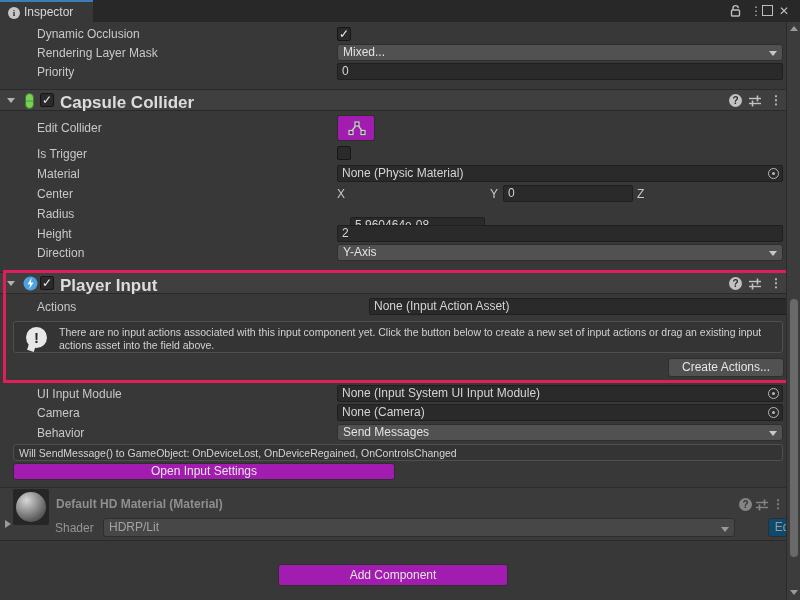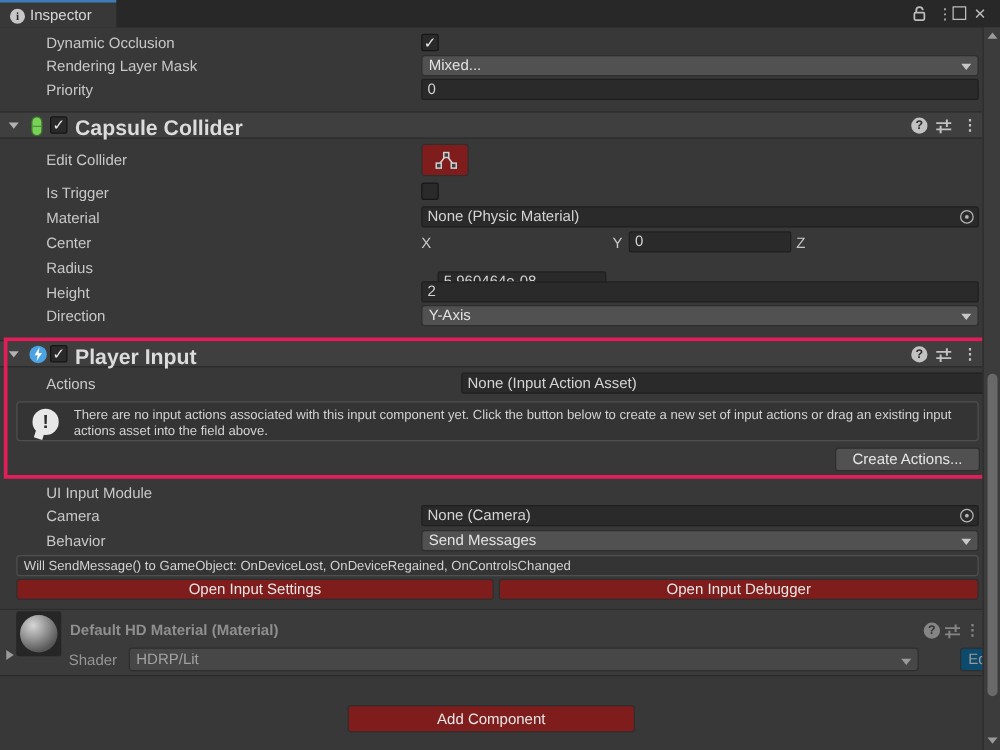--- a/index.html
+++ b/index.html
@@ -24,21 +24,21 @@
   .objfield{padding-right:18px;}
   .picker{position:absolute;right:3px;top:2px;width:11px;height:11px;border:1px solid #b5b5b5;
           border-radius:50%;}
   .picker::after{content:"";position:absolute;left:3px;top:3px;width:3px;height:3px;border-radius:50%;background:#b5b5b5;}
   .dropdown{position:absolute;background:#515151;border:1px solid #2e2e2e;border-radius:3px;
             color:#e2e2e2;font-size:12px;line-height:15px;padding:0 5px;height:17px;white-space:nowrap;}
   .dd-arrow{position:absolute;right:5px;top:6px;width:0;height:0;
             border-left:4px solid transparent;border-right:4px solid transparent;border-top:5px solid #c8c8c8;}
   .checkbox{position:absolute;width:14px;height:14px;background:#2a2a2a;border:1px solid #161616;
             border-radius:2px;color:#ededed;font-size:12px;line-height:13px;text-align:center;}
-  .btn{position:absolute;background:#7f1d1d;border:1px solid #2e2e2e;border-radius:3px;
+  .btn{position:absolute;background:#a21caf;border:1px solid #2e2e2e;border-radius:3px;
        color:#e6e6e6;font-size:12px;text-align:center;}
 
   
   .comp-header{position:absolute;left:0;width:786px;height:22px;background:#3f3f3f;
                border-top:1px solid #2a2a2a;border-bottom:1px solid #292929;}
   .comp-title{position:absolute;left:60px;top:3px;font-size:17px;font-weight:bold;color:#dcdcdc;}
   .tri-down{position:absolute;width:0;height:0;border-left:4px solid transparent;
             border-right:4px solid transparent;border-top:5px solid #b2b2b2;}
   .tri-right{position:absolute;width:0;height:0;border-top:4px solid transparent;
              border-bottom:4px solid transparent;border-left:6px solid #9a9a9a;}
@@ -205,39 +205,42 @@
   </div>
 
   <div class="helpbox" style="left:13px;top:321px;width:770px;height:32px;">
     <span class="warn-bubble" style="left:12px;top:5px;">!</span>
     <div class="helptext" style="left:45px;top:4px;width:716px;">There are no input actions associated with this input component yet. Click the button below to create a new set of input actions or drag an existing input actions asset into the field above.</div>
   </div>
 
   <div class="btn" style="left:668px;top:358px;width:116px;height:19px;line-height:17px;background:#515151;">Create Actions...</div>
 
   <div class="label" style="top:385px;">UI Input Module</div>
+  <div class="field objfield" style="left:337px;top:385px;width:446px;">
+    <span>None (Input System UI Input Module)</span>
+    <span class="picker"></span>
+  </div>
 
   <div class="label" style="top:404px;">Camera</div>
   <div class="field objfield" style="left:337px;top:404px;width:446px;">
     <span>None (Camera)</span>
     <span class="picker"></span>
   </div>
 
   <div class="label" style="top:424px;">Behavior</div>
   <div class="dropdown" style="left:337px;top:424px;width:446px;">
     <span>Send Messages</span>
     <span class="dd-arrow"></span>
   </div>
 
   <div class="helpbox" style="left:13px;top:444px;width:770px;height:17px;">
     <div class="helptext" style="left:5px;top:2px;width:760px;white-space:nowrap;">Will SendMessage() to GameObject: OnDeviceLost, OnDeviceRegained, OnControlsChanged</div>
   </div>
 
   <div class="btn" style="left:13px;top:463px;width:382px;height:17px;line-height:15px;">Open Input Settings</div>
-  <div class="btn" style="left:399px;top:463px;width:384px;height:17px;line-height:15px;">Open Input Debugger</div>
 
   <div class="red-box"></div>
 
   <div class="mat-strip"></div>
   <div class="sphere-frame">
     <div class="sphere"></div>
   </div>
   <div class="label" style="left:56px;top:495px;color:#8f8f8f;font-weight:bold;">Default HD Material (Material)</div>
   <span class="help-circle dim" style="left:739px;top:498px;">?</span>
   <span class="dim" style="position:absolute;left:755px;top:498px;">

